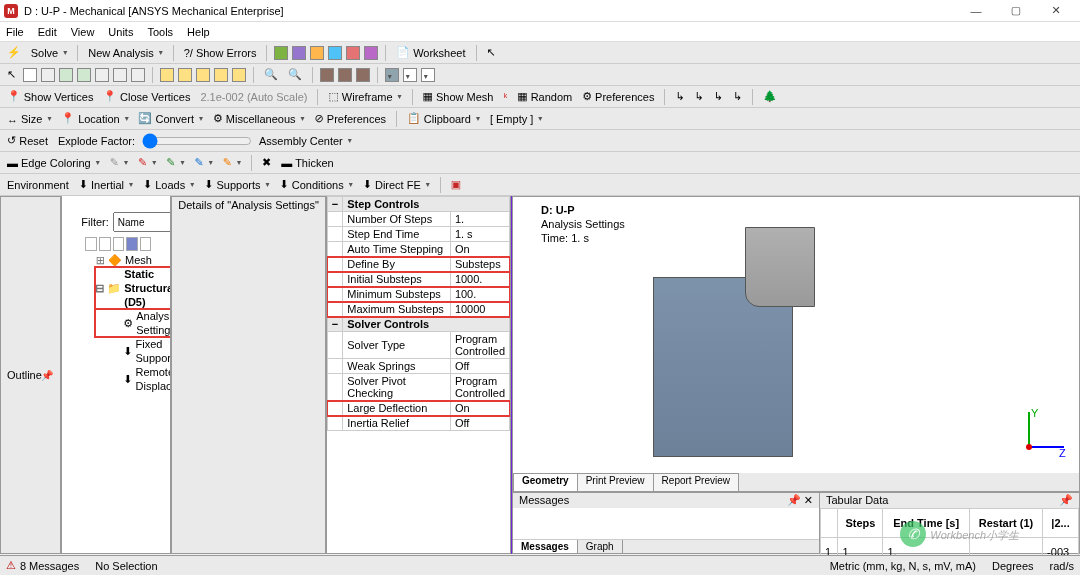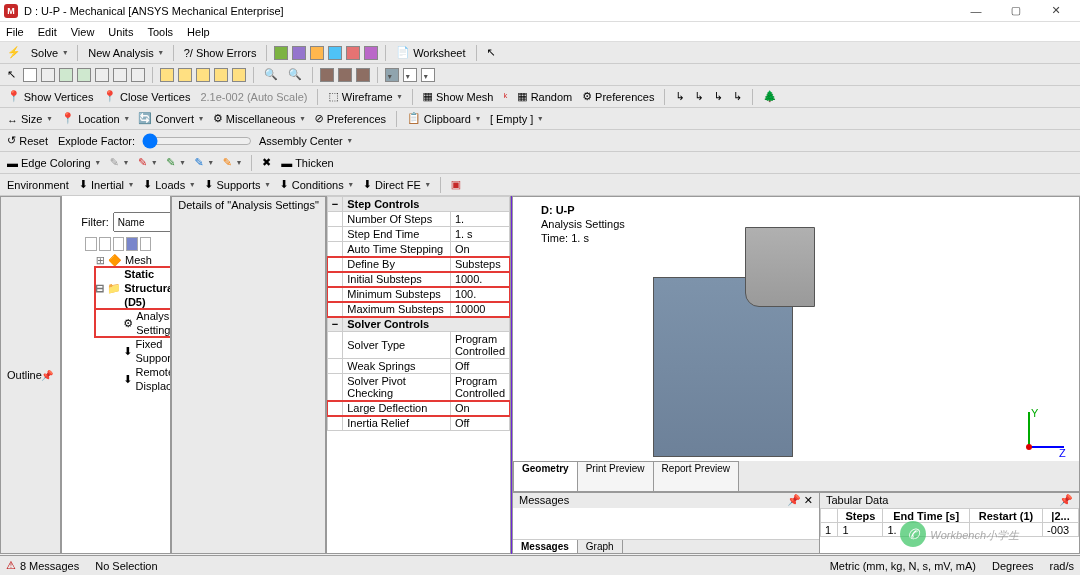--- a/index.html
+++ b/index.html
@@ -38,35 +38,35 @@
   .dtable .k { width:136px;margin-left:8px;}
   .mark1 { outline:2px solid #e53935; outline-offset:-1px;}
   .rightcol { flex:1; display:flex; flex-direction:column; background:#fff; position:relative;}
   .viewport { flex:1; position:relative; background:#fff; border:1px solid #999; overflow:hidden;}
   .vp-label { position:absolute; top:6px; left:28px; line-height:14px;}
   .vp-label b { font-weight:bold;}
   .model { position:absolute; left:140px; top:80px; }
   .model .block1 { width:140px; height:180px; background:linear-gradient(#7d93ab,#6d8199); border:1px solid #555;}
   .model .block2 { position:absolute; top:-50px; right:-22px; width:70px; height:80px; background:linear-gradient(#b0b0b0,#9a9a9a); border:1px solid #555; border-radius:0 0 0 14px;}
   .triad { position:absolute; right:10px; bottom:24px; width:60px; height:60px;}
-  .vp-tabs { position:absolute; bottom:0; left:0; right:0; height:30px; background:#eaeaea; display:flex;text-align:center;}
+  .vp-tabs { position:absolute; bottom:0; left:0; right:0; height:18px; background:#eaeaea; display:flex;text-align:center;}
   .vp-tabs .tab { padding:1px 8px; border:1px solid #999; border-bottom:none; background:#f5f5f5; margin-right:-1px; font-size:10px;}
   .vp-tabs .tab.active { background:#fff; font-weight:bold;}
   .bottomrow { display:flex; height:62px;}
   .msgs { flex:1; border:1px solid #999; display:flex; flex-direction:column;}
   .msgs .hdr { background:#eaeaea; padding:1px 6px; display:flex;}
   .msgs .cols { display:flex; border-top:1px solid #ccc;}
   .msgs .cols .c { border-right:1px solid #ccc; padding:1px 6px;}
   .msgs .tabs { margin-top:auto; background:#eaeaea; display:flex; border-top:1px solid #ccc;}
   .msgs .tabs span { padding:1px 8px; border-right:1px solid #999; font-size:10px;}
   .msgs .tabs .active { background:#fff; font-weight:bold;}
   .tabd { width:260px; border:1px solid #999; border-left:none; display:flex; flex-direction:column;}
   .tabd .hdr { background:#eaeaea; padding:1px 6px;}
   .tabd table { border-collapse:collapse; width:100%; font-size:10px;}
-  .tabd td,.tabd th { border:1px solid #ccc; padding:0 4px; height:14px;}
+  .tabd td,.tabd th { border:1px solid #ccc; padding:8px 4px; height:14px;}
   .statusbar { position:absolute; bottom:0; left:0; right:0; height:20px; background:#eaeaea; border-top:1px solid #999; display:flex; align-items:center; padding:0 6px; gap:16px;}
   .statusbar .sect { display:flex; align-items:center; gap:4px;}
   .watermark { position:absolute; right:61px; bottom:28px; color:#888; font-size:20px; font-style:italic; opacity:.7; }
   .watermark .wx { width:26px;height:26px;border-radius:50%;background:#39c462;display:inline-flex;align-items:center;justify-content:center;color:#fff;font-size:14px;margin-right:4px;}
   .red { color:#b00;}
   svg { display:block;}
 </style>
 </head>
 <body>
 

